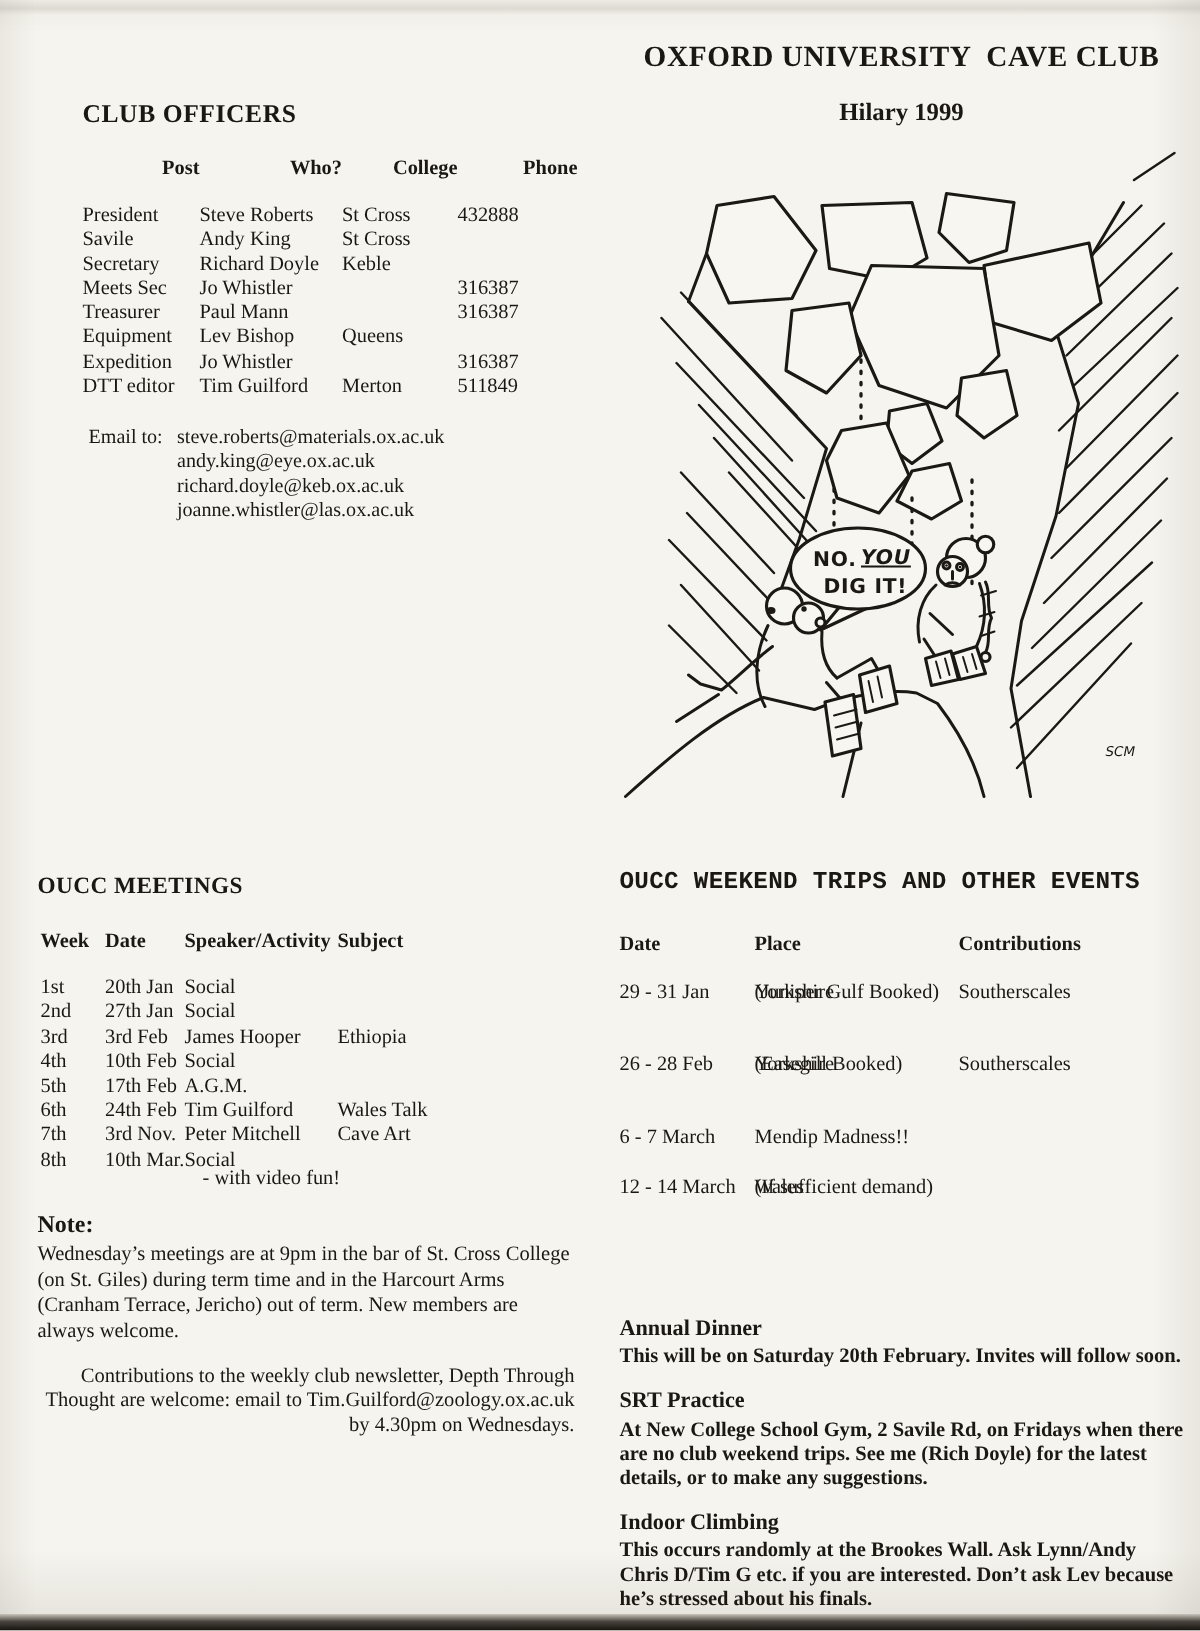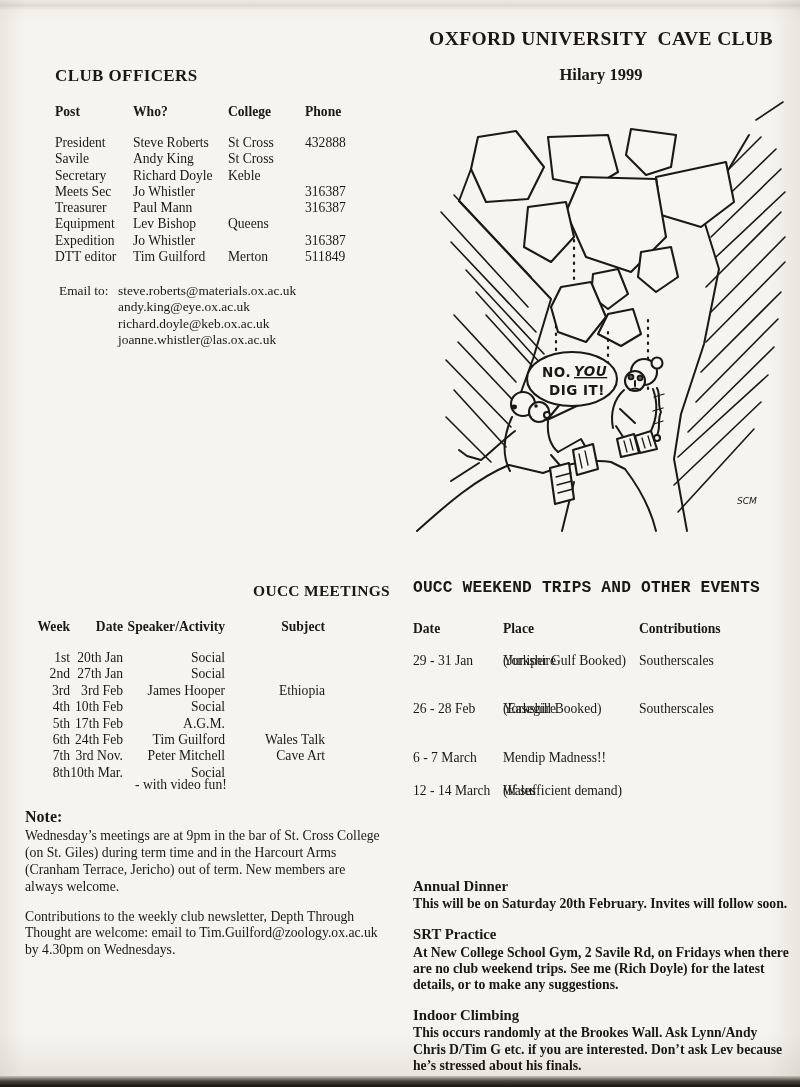--- a/index.html
+++ b/index.html
@@ -27,37 +27,37 @@
 
   
   .masthead { left:408px; top:28px; width:386px; text-align:center; }
   .title  { font-size:19.5px; font-weight:bold; letter-spacing:.4px; white-space:pre; }
   .subtitle { font-size:16.5px; font-weight:bold; margin-top:15px; }
 
   
   .officers { left:55px; top:66px; width:335px; height:310px; }
   .sec-h1 { font-size:17px; font-weight:bold; letter-spacing:.4px; }
   .off-grid { position:absolute; left:0; display:grid; grid-template-columns:78px 95px 77px 80px; font-size:13.6px; line-height:16.3px; white-space:nowrap; }
-  .off-head { top:38px; font-weight:bold; }
+  .off-head { top:38px; font-weight:bold;text-align:right; }
   .off-rows { top:69px; }
   .emails { position:absolute; left:4px; top:217px; font-size:13.4px; line-height:16.4px; display:flex; }
   .emails .lbl { width:59px; }
 
   
-  .meetings { left:25px; top:582px; width:365px; height:215px;text-align:right; }
+  .meetings { left:25px; top:582px; width:365px; height:215px; }
   .sec-h2 { font-size:15.5px; font-weight:bold; letter-spacing:.3px; }
   .mt-grid { position:absolute; left:2px; display:grid; grid-template-columns:43px 53px 102px 100px; font-size:13.6px; line-height:16.4px; white-space:nowrap; }
   .mt-head { top:37px; font-weight:bold; }
   .mt-rows { top:68px; }
   .mt-foot { position:absolute; left:110px; top:195px; font-size:13.6px; }
 
   
   .note { left:25px; top:809px; width:358px; font-size:13.7px; line-height:16.9px; }
   .note h3 { font-size:16px; margin-bottom:2px; } 
-  .note .p2 { margin-top:13px; }
+  .note .p2 { margin-top:13px;text-align:right; }
 
   
   .trips { left:413px; top:579px; width:378px; height:250px; }
   .sec-h3 { font-size:16.2px; font-weight:bold; letter-spacing:.2px;font-family:Liberation Mono, monospace; }
   .tr-head span, .tr-row span { position:absolute; font-size:13.6px; line-height:16.5px; white-space:nowrap; }
   .tr-head span { font-weight:bold; }
   .c-date { left:0; } .c-place { left:90px; } .c-accom { left:226px; }
   .place2 { display:block; }
 
   

